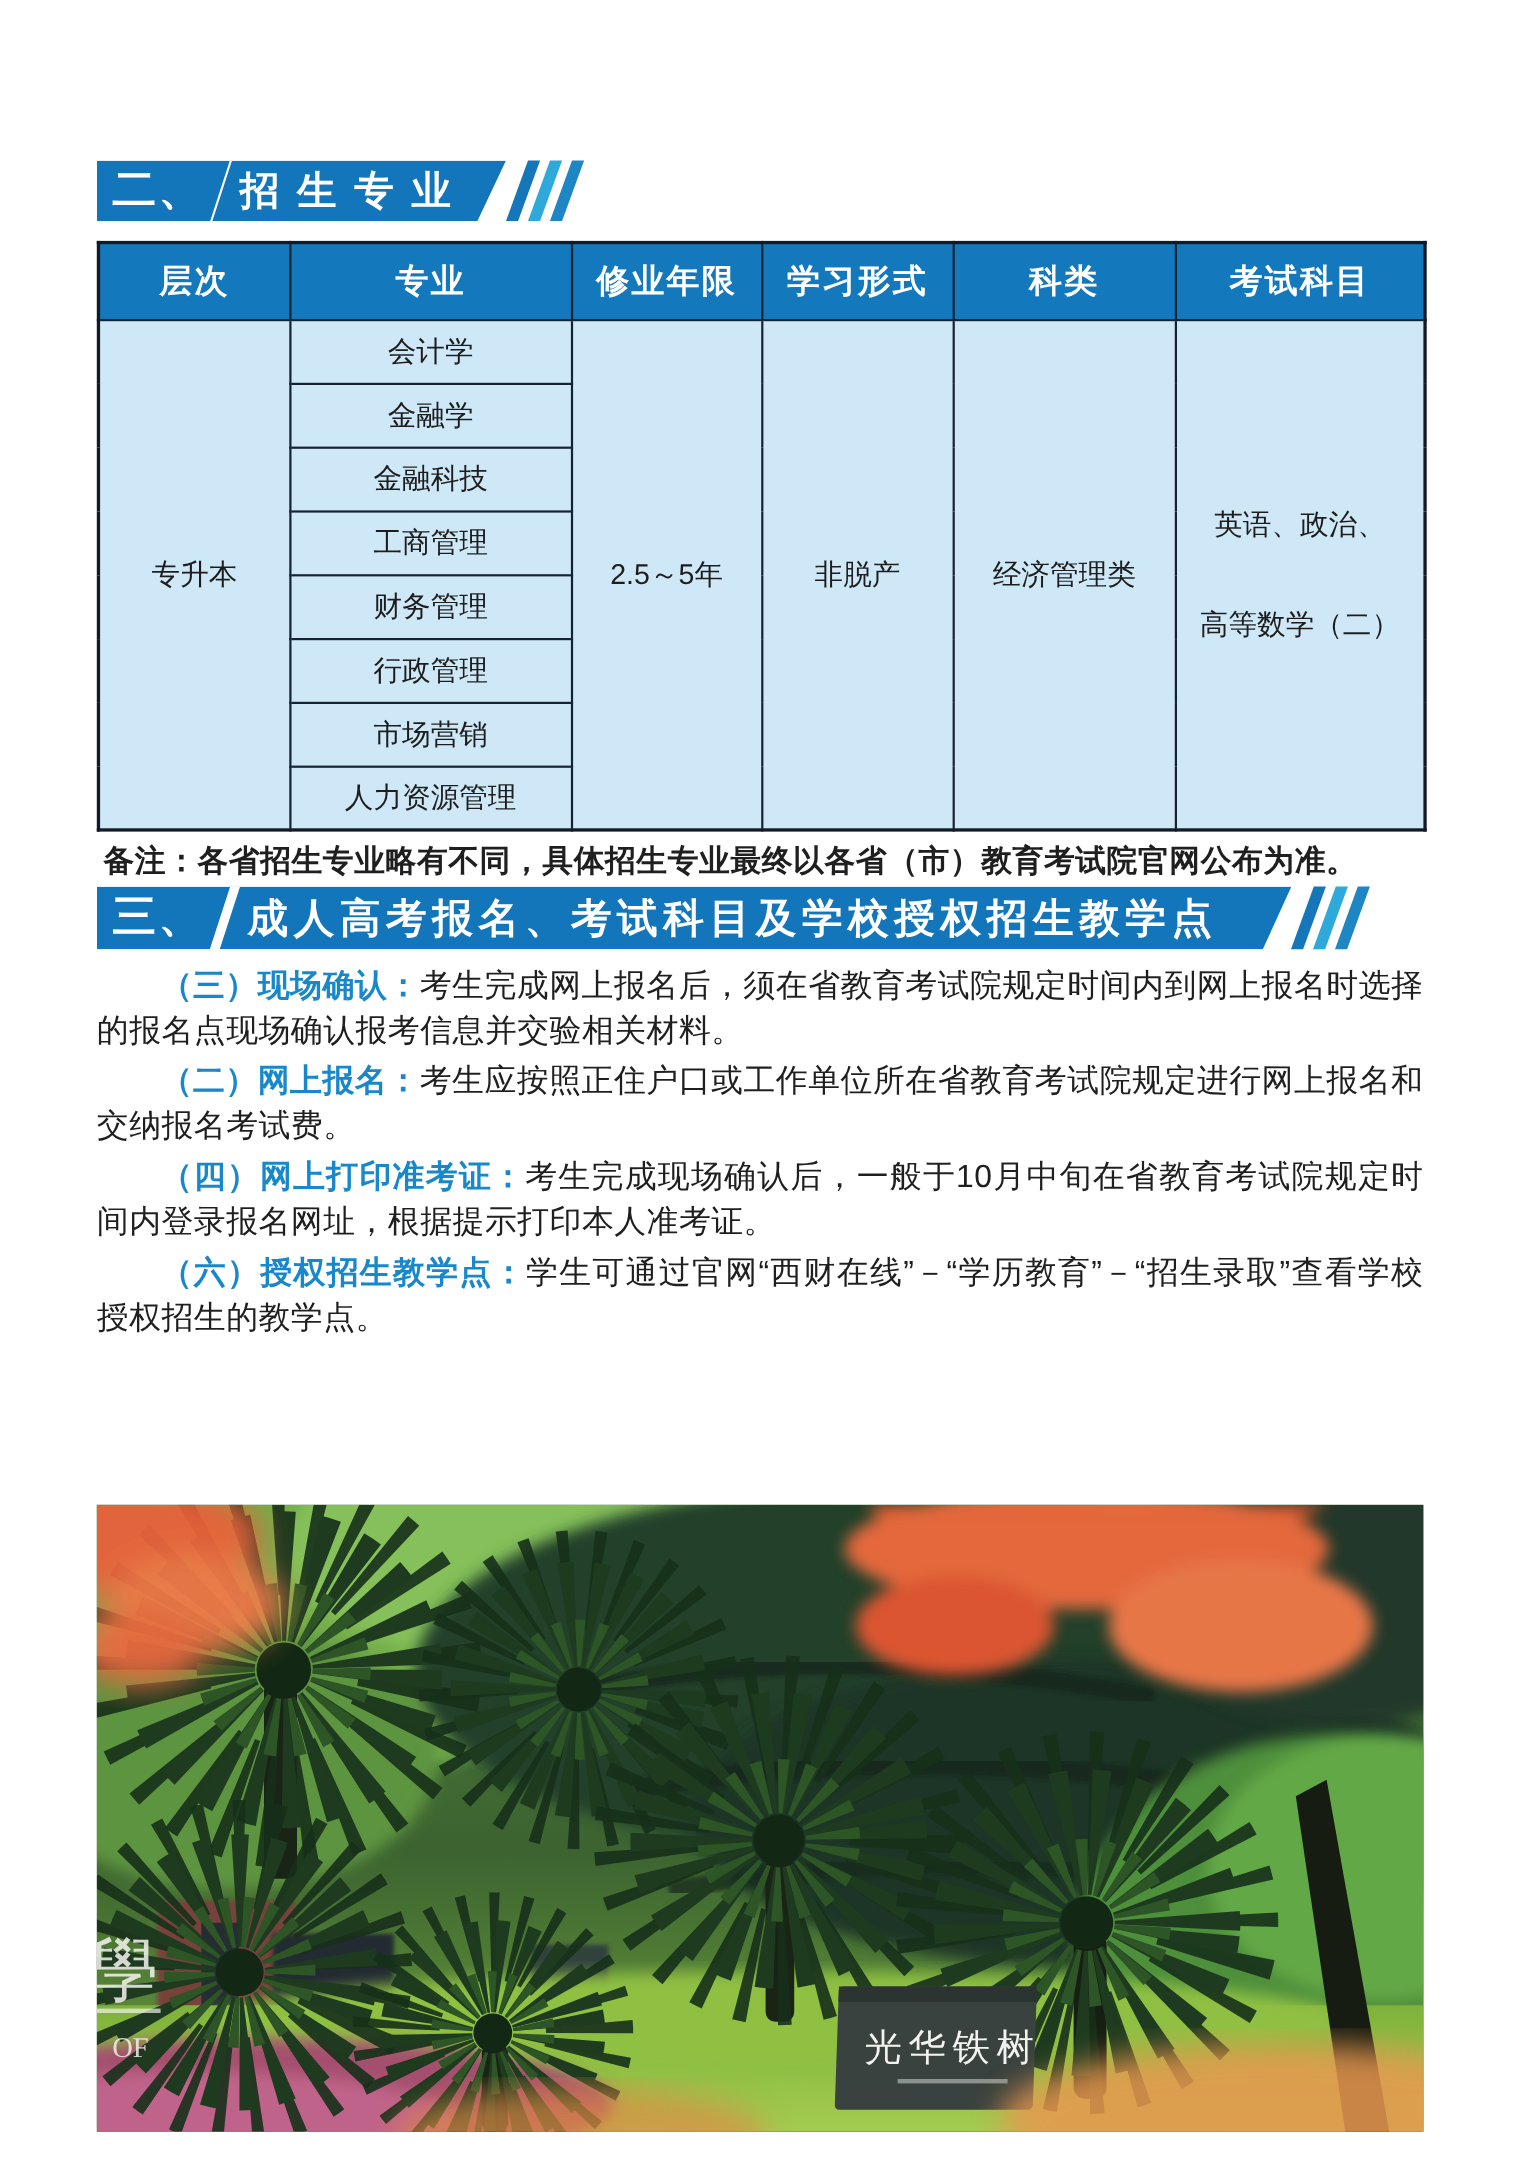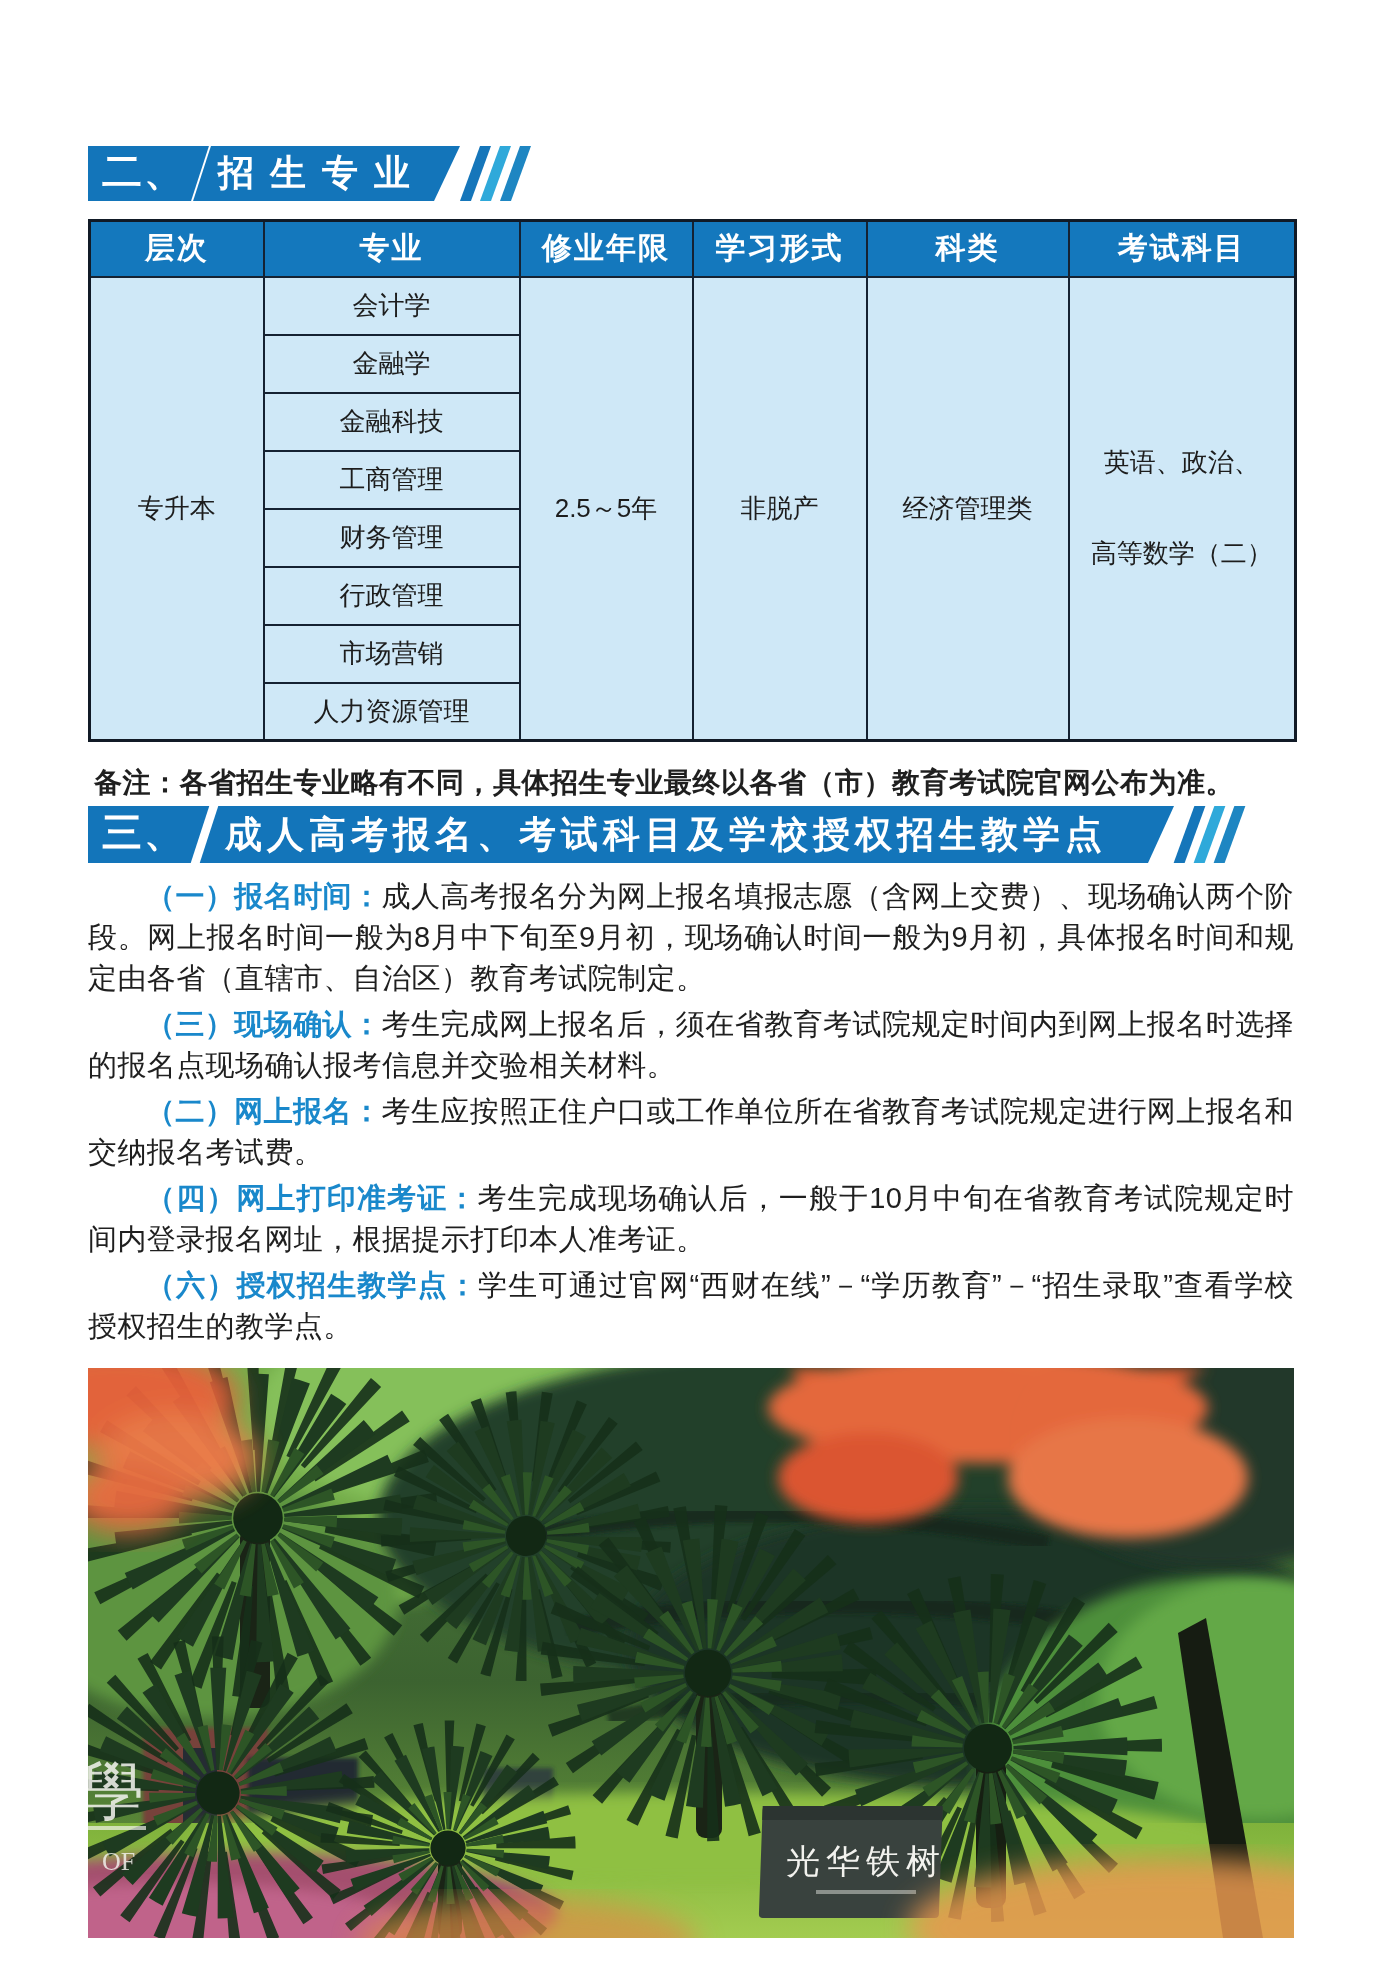--- a/index.html
+++ b/index.html
@@ -38,21 +38,21 @@
   table.majors {
     position:absolute; top:219px; left:88px; width:1206px;
     border-collapse:collapse; table-layout:fixed;
     border:3px solid #111a26;
   }
   table.majors th, table.majors td {
     border:2px solid #152232; text-align:center; vertical-align:middle;
   }
   table.majors th {
     background:#1478bd; color:#ffffff; font-size:30px; font-weight:bold;
-    height:56px; letter-spacing:2px;
+    height:70px; letter-spacing:2px;
   }
   table.majors td {
     background:#cfe8f7; font-size:26px; color:#1d1d1d; height:58px;
   }
   .exam-line { display:block;text-align:center; }
   .exam-line + .exam-line { margin-top:56px; }
 
   .note {
     position:absolute; top:764px; left:94px; width:1200px;
     font-size:28px; color:#1f1f1f; letter-spacing:0.5px;font-weight:bold;
@@ -152,21 +152,20 @@
       <span class="sec-title">成人高考报名、考试科目及学校授权招生教学点</span>
     </div>
     <div class="stripes">
         <i></i>
         <i></i>
         <i></i>
       </div>
   </div>
 
   <div class="paras">
-    <p><span class="plabel">（一）报名时间：</span><span>成人高考报名分为网上报名填报志愿（含网上交费）、现场确认两个阶段。网上报名时间一般为8月中下旬至9月初，现场确认时间一般为9月初，具体报名时间和规定由各省（直辖市、自治区）教育考试院制定。</span></p>
     <p><span class="plabel">（三）现场确认：</span><span>考生完成网上报名后，须在省教育考试院规定时间内到网上报名时选择的报名点现场确认报考信息并交验相关材料。</span></p>
     <p><span class="plabel">（二）网上报名：</span><span>考生应按照正住户口或工作单位所在省教育考试院规定进行网上报名和交纳报名考试费。</span></p>
     <p><span class="plabel">（四）网上打印准考证：</span><span>考生完成现场确认后，一般于10月中旬在省教育考试院规定时间内登录报名网址，根据提示打印本人准考证。</span></p>
     <p><span class="plabel">（六）授权招生教学点：</span><span>学生可通过官网“西财在线”－“学历教育”－“招生录取”查看学校授权招生的教学点。</span></p>
   </div>
 
   <div class="photo">
     <svg width="1206" height="570" viewBox="0 0 1206 570" xmlns="http://www.w3.org/2000/svg">
       <defs>
         <linearGradient id="bgGrad" x1="0" y1="0" x2="0" y2="1">

